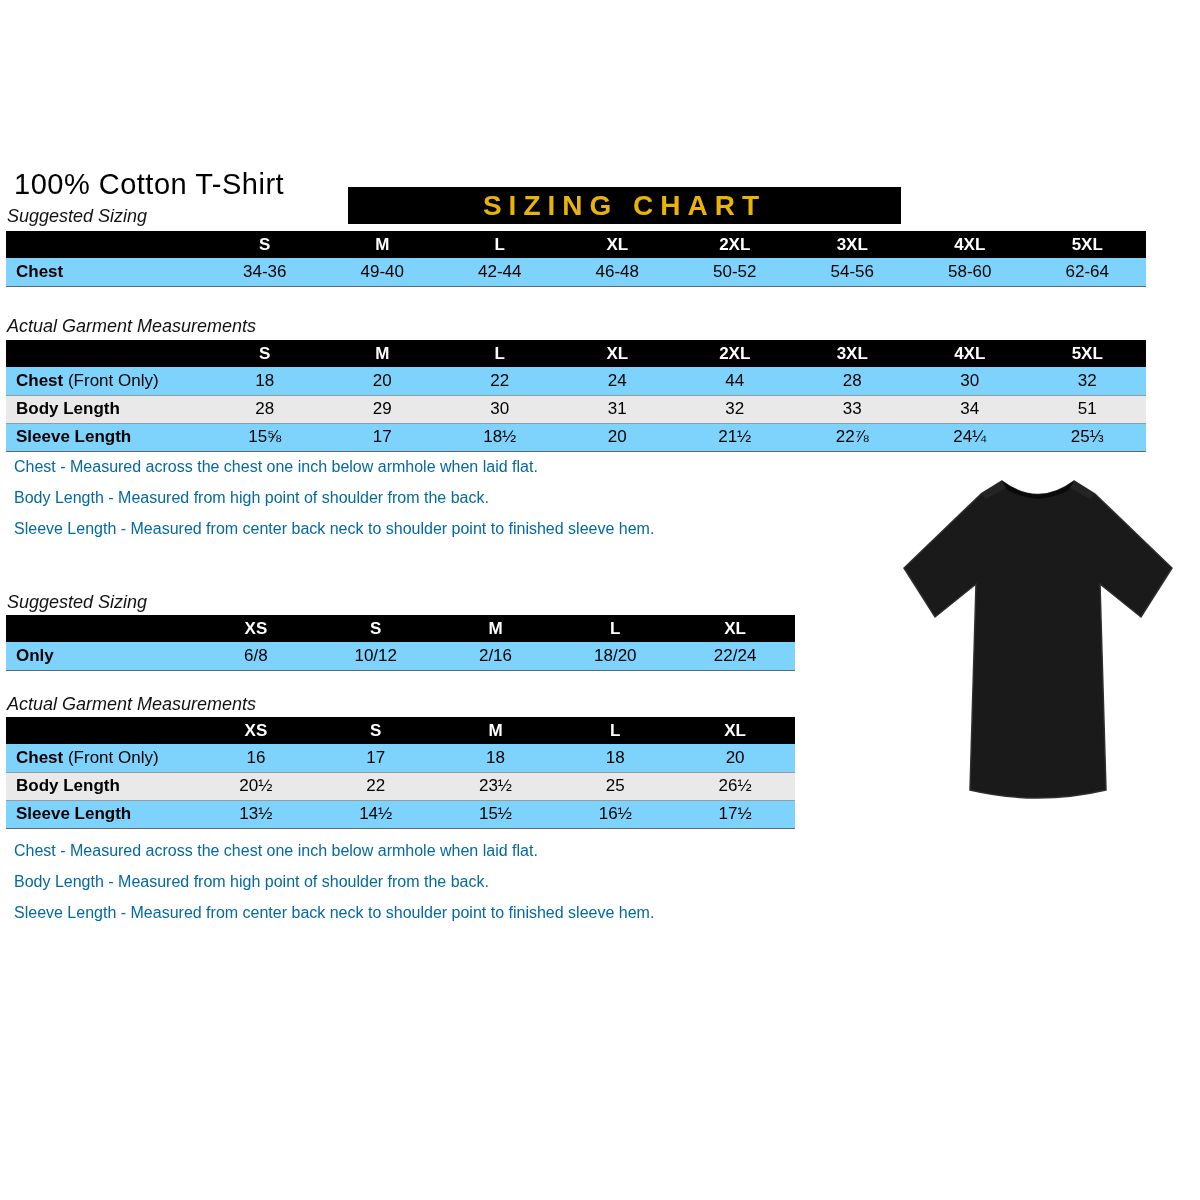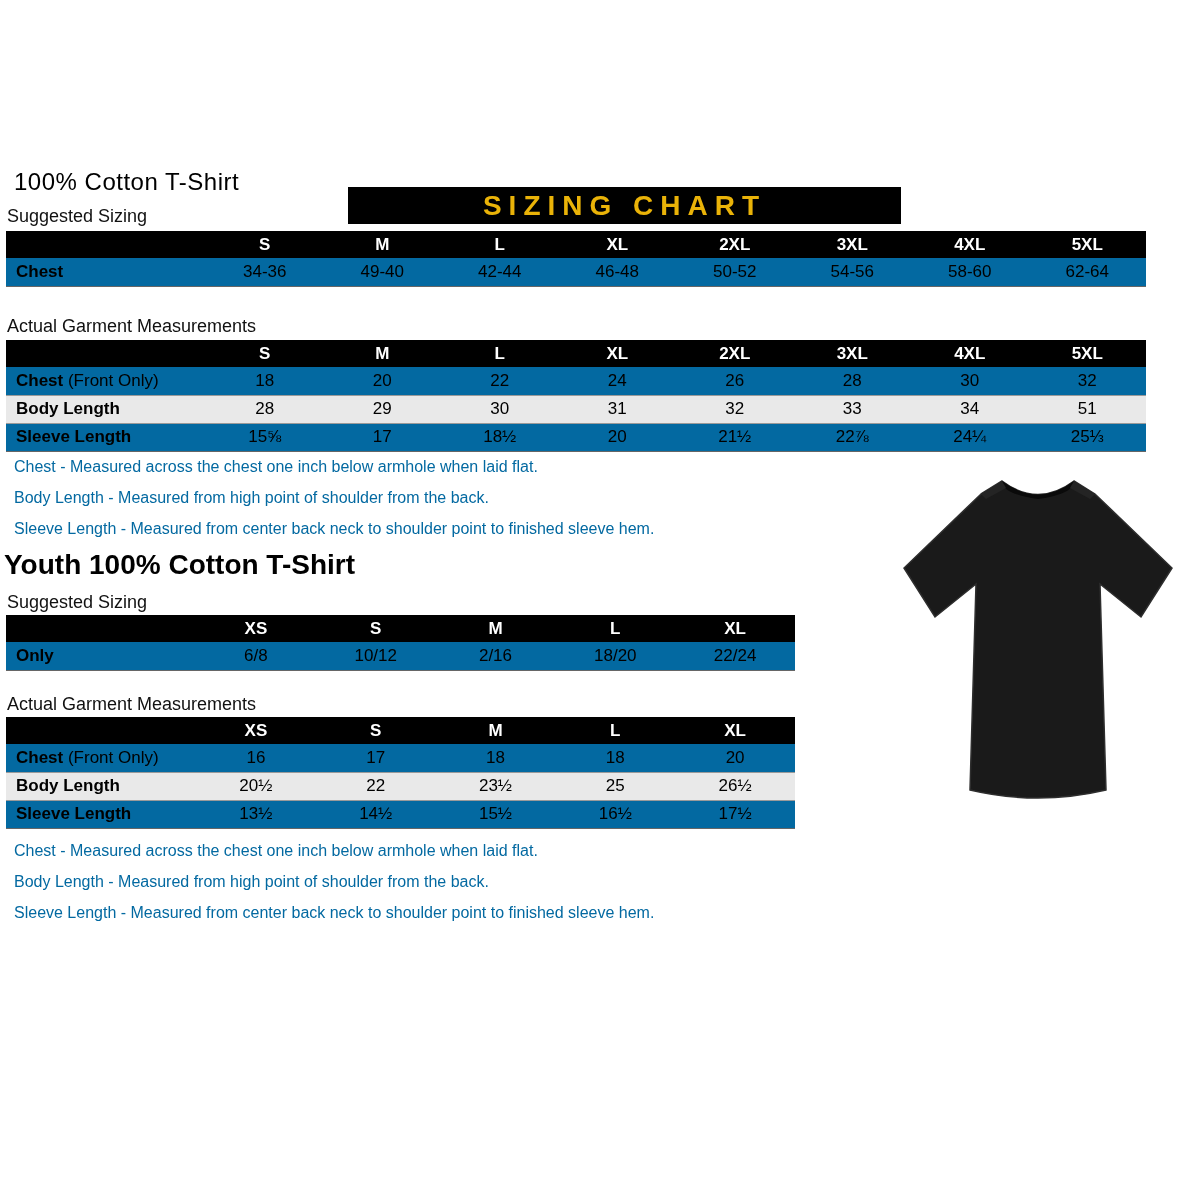--- a/index.html
+++ b/index.html
@@ -5,40 +5,40 @@
   * { margin:0; padding:0; box-sizing:border-box; }
   html,body { background:#ffffff; }
   body {
     width:1200px; height:1200px;
     font-family:"Liberation Sans", sans-serif;
     color:#000;
   }
   .page { position:relative; width:1200px; height:1200px; overflow:hidden; background:#fff; }
   .abs { position:absolute; }
 
-  .adult-title { left:14px; top:168px; font-size:24px; font-weight:400; letter-spacing:0.5px; }
+  .adult-title { left:14px; top:168px; font-size:29px; font-weight:400; letter-spacing:0.5px; }
   .banner {
     left:348px; top:167px; width:553px; height:37px;
     background:#000; color:#eab308;
     display:flex; align-items:center; justify-content:center;
     font-size:28px; font-weight:bold; letter-spacing:7px;margin-top:20px;
   }
-  .section-label { font-size:18px; color:#111; }
+  .section-label { font-size:18px; color:#111;font-style:italic; }
 
   table.sz { border-collapse:collapse; table-layout:fixed; }
   table.sz th {
     background:#000; color:#fff;
     font-size:17px; font-weight:bold;
     height:27px; text-align:center; vertical-align:middle;
   }
   table.sz td {
     font-size:17px; height:28px;
     text-align:center; vertical-align:middle;
     border-bottom:1px solid #9a9a9a;
-    background:#0369a1;
+    background:#7dd3fc;
   }
   table.sz tbody tr:nth-child(even) td { background:#e9e9e9; }
   table.sz tbody tr:last-child td { border-bottom:1px solid #666; }
   table.sz td.lbl { text-align:left; padding-left:10px; font-weight:bold; }
   table.sz td.lbl .suffix { font-weight:400;margin-top:36px; }
 
   .notes { font-size:16px; color:#0369a1; }
   .notes .note-line { margin-bottom:13px; white-space:nowrap; }
 
   .youth-title { left:4px; top:549px; font-size:28px; font-weight:bold; }
@@ -122,21 +122,21 @@
         <th>5XL</th>
       </tr>
     </thead>
     <tbody>
       <tr>
         <td class="lbl"><span>Chest</span><span class="suffix"> (Front Only)</span></td>
         <td>18</td>
         <td>20</td>
         <td>22</td>
         <td>24</td>
-        <td>26</td>
+        <td>44</td>
         <td>28</td>
         <td>30</td>
         <td>32</td>
       </tr>
       <tr>
         <td class="lbl"><span>Body Length</span><span class="suffix"></span></td>
         <td>28</td>
         <td>29</td>
         <td>30</td>
         <td>31</td>
@@ -158,21 +158,20 @@
       </tr>
     </tbody>
   </table>
 
   <div class="abs notes" style="left:14px; top:458px;">
     <div class="note-line">Chest - Measured across the chest one inch below armhole when laid flat.</div>
     <div class="note-line">Body Length - Measured from high point of shoulder from the back.</div>
     <div class="note-line">Sleeve Length - Measured from center back neck to shoulder point to finished sleeve hem.</div>
   </div>
 
-  <div class="abs youth-title">Youth 100% Cotton T-Shirt</div>
 
   <div class="abs section-label" style="left:7px; top:592px;">Suggested Sizing</div>
 
   <table class="sz abs" style="left:6px; top:615px; width:789px;">
     <colgroup>
         <col style="width:190px">
         <col>
         <col>
         <col>
         <col>

